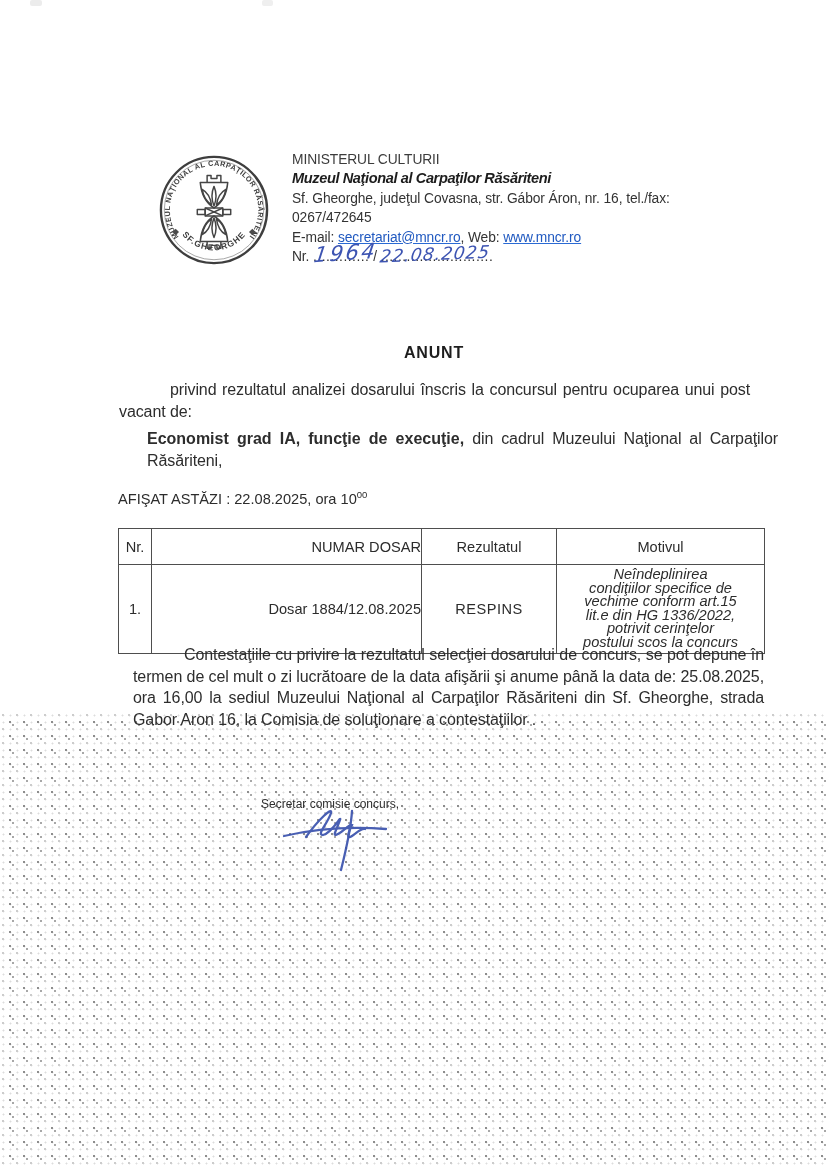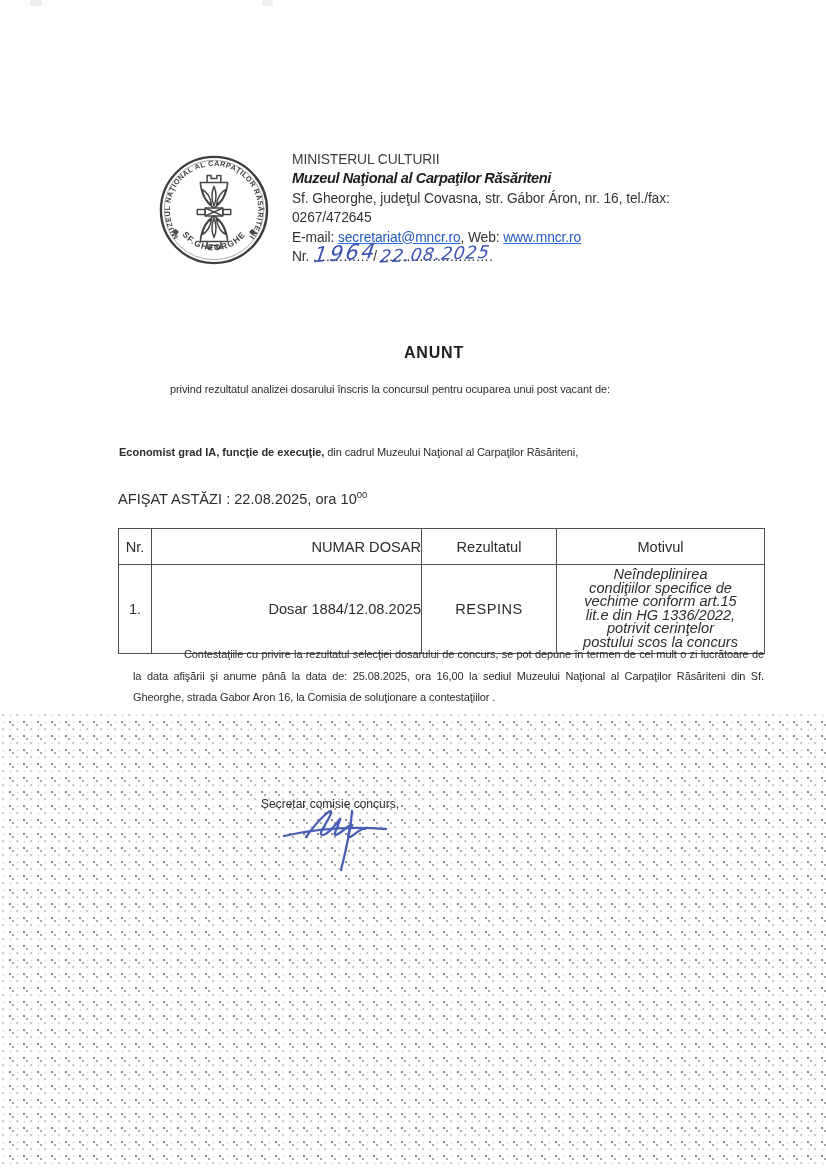--- a/index.html
+++ b/index.html
@@ -34,24 +34,24 @@
   .dotlead{letter-spacing:.5px;color:#2f2f2f;}
 
   
   .hw{position:absolute;color:#3d54b2;font-style:italic;font-family:"DejaVu Sans",sans-serif;white-space:nowrap;}
   .hw-num{left:314px;top:241px;font-size:21px;letter-spacing:2.5px;transform:rotate(-4deg) skewX(-12deg);}
   .hw-date{left:380px;top:244px;font-size:17.5px;letter-spacing:1px;transform:rotate(-2.5deg) skewX(-10deg);}
 
   .title{position:absolute;left:118px;top:344px;width:632px;text-align:center;
          font-weight:bold;font-size:16px;letter-spacing:.8px;color:#1e1e1e;}
 
-  .par{position:absolute;left:119px;width:631px;margin:0;font-size:11px;
+  .par{position:absolute;left:119px;width:631px;margin:0;font-size:16px;
        line-height:21.6px;text-align:justify;color:#2d2d2d;letter-spacing:-0.1px;}
   .intro{top:379px;text-indent:51px;}
-  .pos{top:442px;}
+  .pos{top:428px;margin-left:28px;}
   .pos b{letter-spacing:0;}
   .afisat{position:absolute;left:118px;top:489px;font-size:14.6px;color:#2c2c2c;}
   .afisat sup{font-size:9.5px;}
 
   
   .tbl{position:absolute;left:118px;top:528px;width:632px;border-collapse:collapse;table-layout:fixed;}
   .tbl th,.tbl td{border:1.6px solid #4e4e4e;font-weight:normal;color:#2c2c2c;
                   vertical-align:middle;font-size:14.6px;padding:0;}
   .tbl thead th{height:35px;}
   .tbl tbody td{height:57px;}

